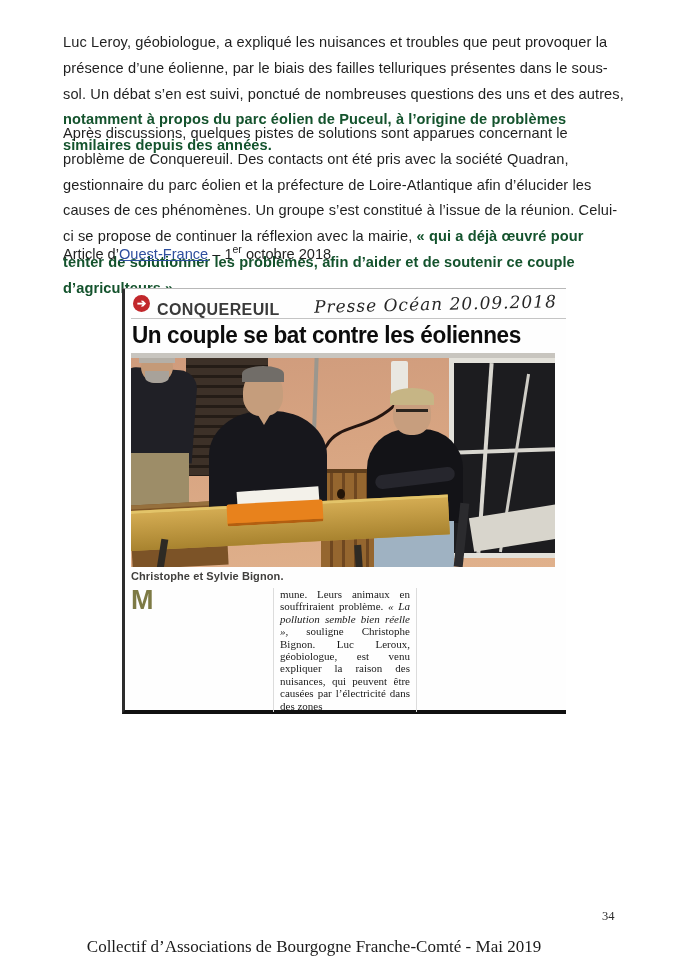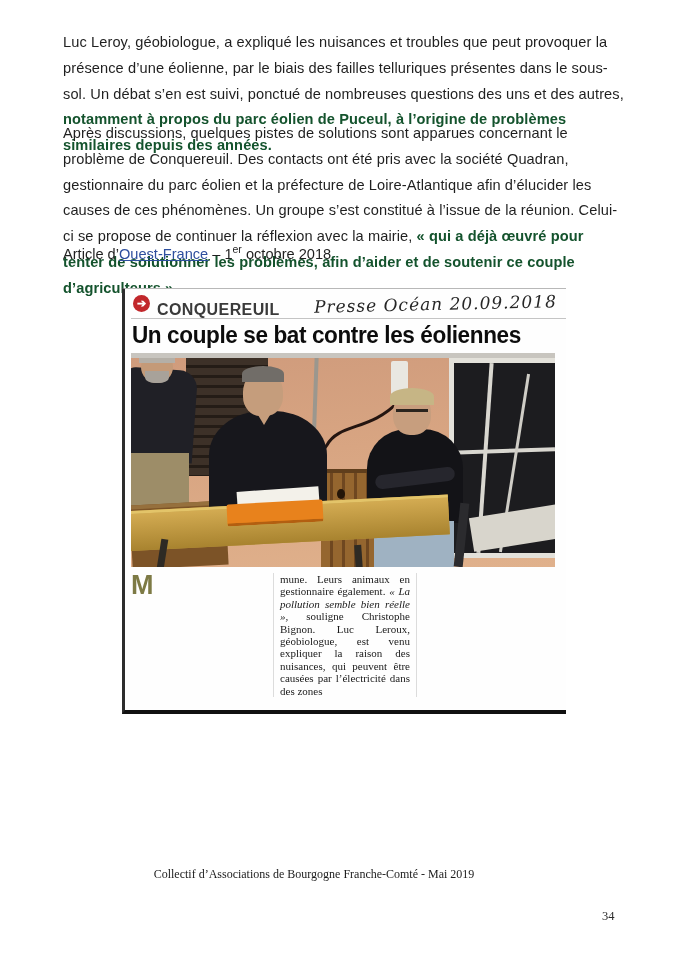--- a/index.html
+++ b/index.html
@@ -119,22 +119,22 @@
   .col-1 { padding-right:6px; border-right:1px solid #dcdcdc; }
   .col-2 { padding:0 6px; border-right:1px solid #dcdcdc; }
   .col-3 { padding-left:6px; }
   .dropcap {
     float:left; font-family:"Liberation Sans", sans-serif;
     font-size:27px; line-height:21px; font-weight:bold; margin:2px 4px 0 0;
   }
   .col .it { font-style:italic; }
 
   .footer {
-    position:absolute; left:0; top:867px; width:628px; text-align:center;
-    font-family:"Liberation Serif", serif; font-size:12px; color:#1b1b1b;
+    position:absolute; left:0; top:937px; width:628px; text-align:center;
+    font-family:"Liberation Serif", serif; font-size:17px; color:#1b1b1b;
   }
   .page-num {
     position:absolute; left:602px; top:909px; width:30px;
     font-family:"Liberation Serif", serif; font-size:12.5px; color:#2a2a2a;
   }
 </style>
 </head>
 <body>
 
 <div>
@@ -192,24 +192,25 @@
       <div class="ph-man-center-collar"></div>
 
       <div class="ph-table" style="background-color: rgb(185, 147, 63);"></div>
       <div class="ph-leg1"></div>
       <div class="ph-leg2"></div>
       <div class="ph-paper"></div>
       <div class="ph-folder" style="background: rgb(232, 130, 28);"></div>
       <div class="ph-topstrip"></div>
     </div>
 
+    <div class="caption">Christophe et Sylvie Bignon.</div>
 
     <div class="columns">
       <div class="col col-1"><span class="dropcap" style="color: rgb(125, 122, 69);">M</span></div>
-      <div class="col col-2"><span>mune. Leurs animaux en gestionnaire également. </span><span class="it">« La pollution semble bien réelle »,</span><span> souligne Christophe Bignon. Luc Leroux, géobiologue, est venu expliquer la raison des nuisances, qui peuvent être causées par l’électricité dans des zones</span></div>
+      <div class="col col-2"><span>mune. Leurs animaux en souffriraient problème. </span><span class="it">« La pollution semble bien réelle »,</span><span> souligne Christophe Bignon. Luc Leroux, géobiologue, est venu expliquer la raison des nuisances, qui peuvent être causées par l’électricité dans des zones</span></div>
     </div>
 
   </div>
 
   <div class="footer">Collectif d’Associations de Bourgogne Franche-Comté  - Mai 2019</div>
   <div class="page-num">34</div>
 
 </div>
 
 </body></html>

